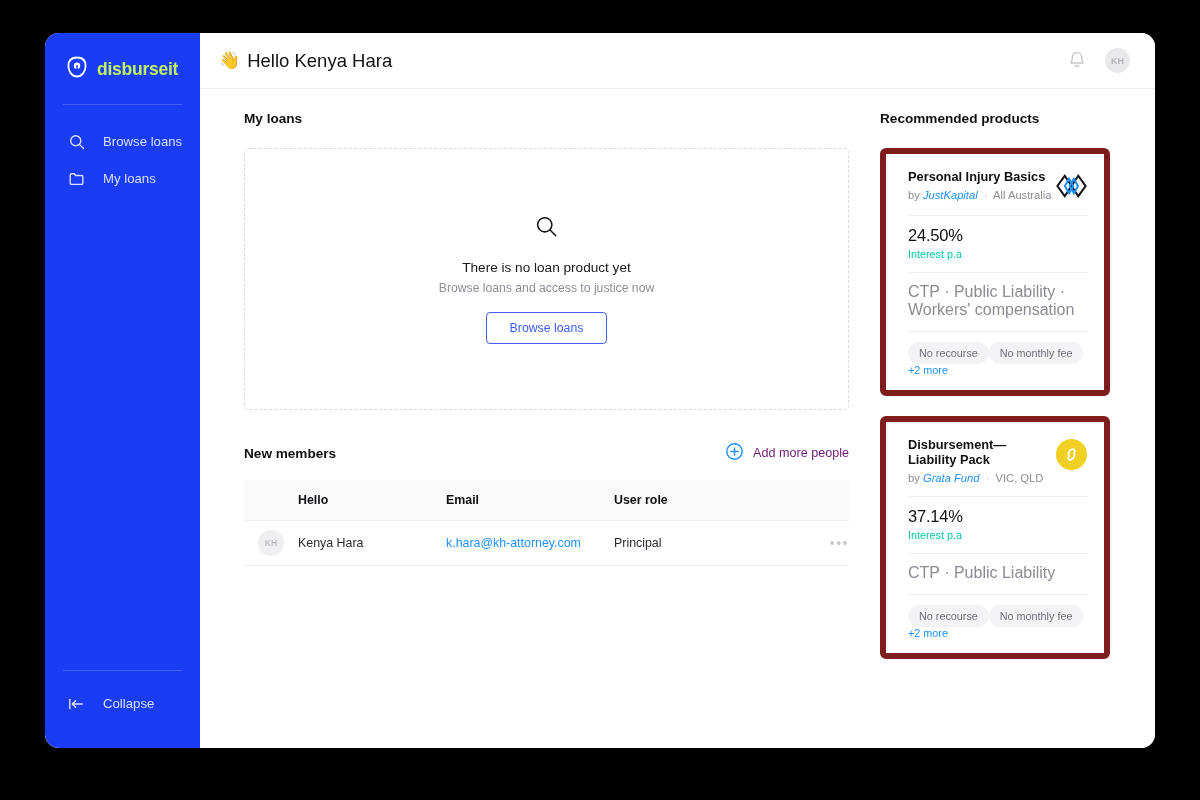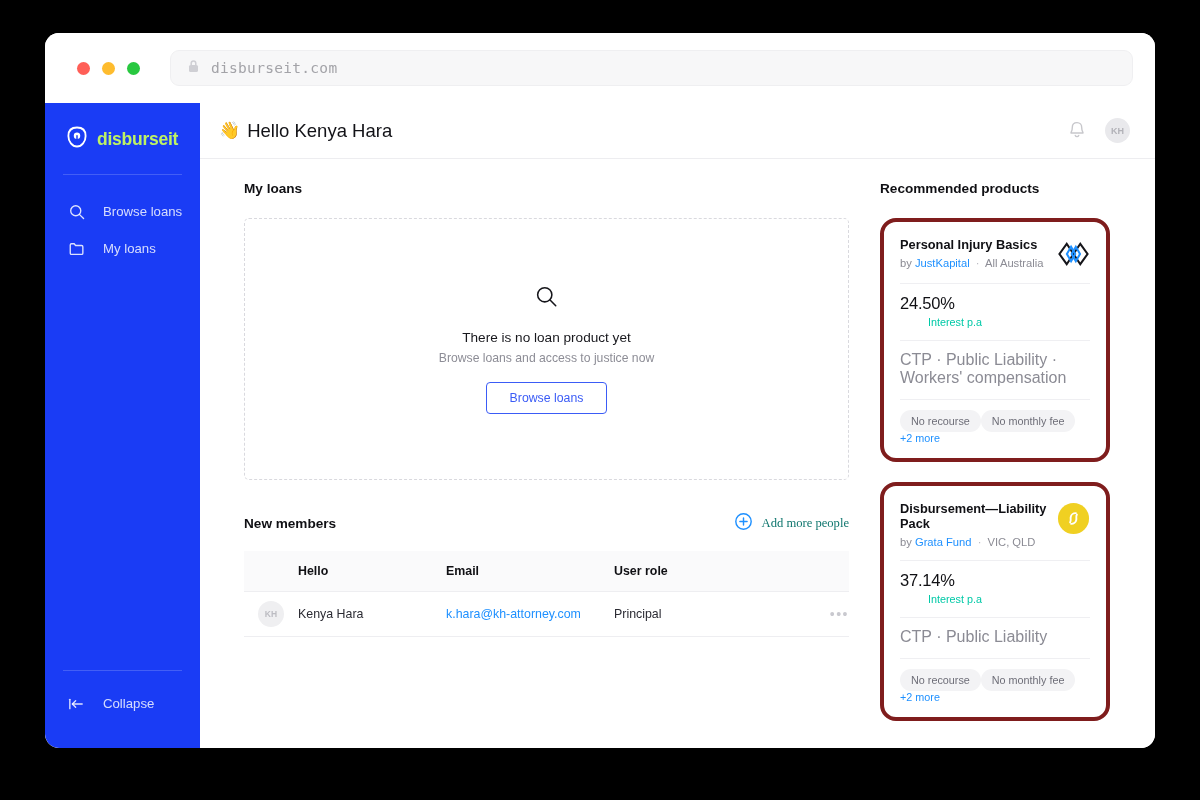--- a/index.html
+++ b/index.html
@@ -151,21 +151,21 @@
   }
 
   
   .members-head {
     margin-top: 32px;
     display: flex; align-items: center;
   }
   .add-people {
     margin-left: auto;
     display: flex; align-items: center; gap: 9px;
-    color: #0f766e; font-size: 12.6px; cursor: pointer; font-family: Liberation Serif, serif;
+    color: #701a75; font-size: 12.6px; cursor: pointer;
   }
 
   .table { margin-top: 16px; width: 100%; }
   .thead {
     background: #fafafb;
     display: flex; align-items: center;
     height: 41px;
     border-bottom: 1px solid #eeeef1;
   }
   .trow {
@@ -184,67 +184,51 @@
   .avatar-row {
     width: 26px; height: 26px; border-radius: 50%;
     background: #efeff1; color: #bcbcc2;
     font-size: 8.5px; font-weight: bold;
     display: flex; align-items: center; justify-content: center;
   }
   .dots { color: #c9c9cf; font-size: 14px; letter-spacing: 1.5px; cursor: pointer; }
 
   
   .card {
-    border: 4px solid #7f1d1d;
-    border-radius: 16px;
-    padding: 15px 16px 14px 16px;
+    border: 6px solid #7f1d1d;
+    border-radius: 6px;
+    padding: 15px 16px 14px 22px;
     margin-top: 22px;
     background: #ffffff;
   }
   .card + .card { margin-top: 20px; }
   .card-top { display: flex; align-items: flex-start; }
   .card-titles { flex: 1; min-width: 0; }
   .card-title { font-size: 12.8px; font-weight: bold; color: #101014; margin-bottom: 5px; }
   .card-by { font-size: 11.2px; color: #8b8b94; }
-  .card-by .prov { color: #1e90ff; }
+  .card-by .prov { color: #1e90ff; font-style: italic; }
   .card-by .sep { color: #b9b9c0; margin: 0 3px; }
   .card-logo { width: 34px; height: 34px; flex: 0 0 34px; display:flex; align-items:center; justify-content:center; }
   .hr { height: 1px; background: #efeff2; margin: 12px 0 10px 0; }
   .rate { font-size: 16.5px; color: #101014; letter-spacing: -0.2px; }
-  .rate-label { font-size: 10.8px; color: #00c9a7; margin-top: 3px; margin-left: 28px; }
+  .rate-label { font-size: 10.8px; color: #00c9a7; margin-top: 3px; }
   .cats { font-size: 16px; color: #8b8b94; }
   .tags { display: flex; align-items: center; flex-wrap: wrap; }
   .tag {
     background: #f3f3f5; color: #6e6e78;
     font-size: 10.8px; border-radius: 11px;
     padding: 5px 11px; white-space: nowrap;
   }
   .more { color: #1e90ff; font-size: 10.8px; cursor: pointer; }
 </style>
 </head>
 <body>
 
 <div class="window">
 
-  <div class="browser-bar">
-    <div class="traffic">
-      <span class="dot red"></span>
-      <span class="dot yellow"></span>
-      <span class="dot green"></span>
-    </div>
-    <div class="urlbar">
-      <span>
-        <svg width="13" height="14" viewBox="0 0 13 14" fill="none">
-          <rect x="2" y="6" width="9" height="7" rx="1.6" fill="#cfcfd4"></rect>
-          <path d="M4.2 6V4.2a2.3 2.3 0 0 1 4.6 0V6" stroke="#cfcfd4" stroke-width="1.5" fill="none"></path>
-        </svg>
-      </span>
-      <span class="url-text">disburseit.com</span>
-    </div>
-  </div>
 
   <div class="app">
 
     <aside class="sidebar">
       <div class="brand">
         <span>
           <svg width="22" height="22" viewBox="0 0 24 24" fill="none">
             <path d="M12 1.6c5.2 0 9.4 1.6 9.4 9.2 0 6.2-4.2 11.6-9.4 11.6S2.6 17 2.6 10.8C2.6 3.2 6.8 1.6 12 1.6z" stroke="#ffffff" stroke-width="2"></path>
             <circle cx="12" cy="10.6" r="3.5" fill="#ffffff"></circle>
             <path d="M12 10.6v3.6" stroke="#1a3cf5" stroke-width="1.6" stroke-linecap="round"></path>

